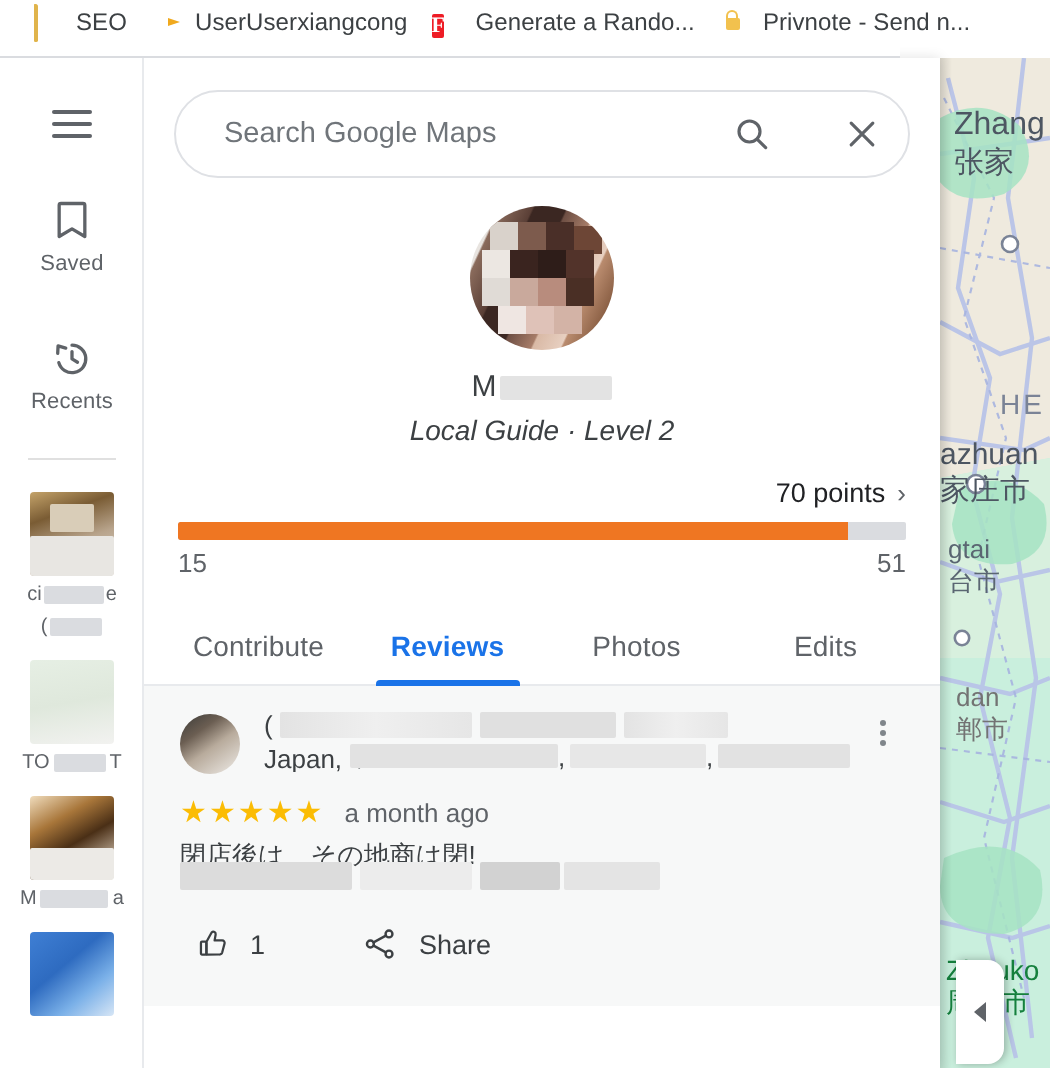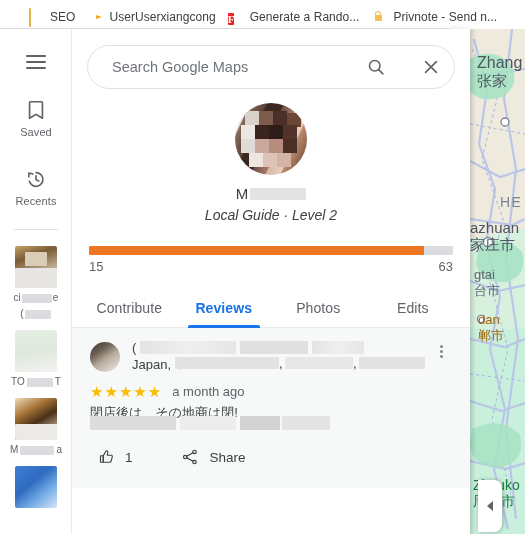--- a/index.html
+++ b/index.html
@@ -23,22 +23,22 @@
 
   
   .bookmarks-bar {
     position: absolute;
     left: 0; top: 0;
     width: 450px;
     height: 29px;
     background: #ffffff;
     border-bottom: 1px solid #dadce0;
     display: flex;
-    align-items: flex-end;
-    padding-left: 22px;
+    align-items: flex-start;
+    padding-left: 10px;
     box-sizing: border-box;
     z-index: 50;
   }
   .bm-item {
     display: flex;
     align-items: center;
     height: 22px;
     padding: 0 6px;
     border-radius: 4px;
     cursor: pointer;
@@ -558,21 +558,21 @@
       <span class="lat">HE</span>
     </div>
     <div class="map-label" style="left:470px; top:190px; font-size:15px; color:#4d5662;">
       <span class="lat">azhuan</span>
       <span class="cjk" style="font-size:15px;">家庄市</span>
     </div>
     <div class="map-label" style="left:474px; top:238px; font-size:13px; color:#5a6672;">
       <span class="lat">gtai</span>
       <span class="cjk" style="font-size:13px;">台市</span>
     </div>
-    <div class="map-label" style="left:478px; top:283px; font-size:13px; color:#a16207;">
+    <div class="map-label" style="left:478px; top:312px; font-size:13px; color:#737373;">
       <span class="lat">dan</span>
       <span class="cjk" style="font-size:13px;">郸市</span>
     </div>
     <div class="map-label" style="left:473px; top:448px; font-size:14px; color:#15803d;">
       <span class="lat">Zhouko</span>
       <span class="cjk" style="font-size:14px;">周口市</span>
     </div>
   </div>
 
   <div class="rail">
@@ -676,26 +676,30 @@
         <span class="px" style="left:42px;  top:50px; background:#d3b3a6;"></span>
       </div>
       <div class="profile-name">
         <span class="name-letter">M</span>
           <span class="redact" style="width:56px;height:12px;margin-left:2px;background:#e3e3e3;"></span>
       </div>
       <div class="profile-sub">Local Guide · Level 2</div>
     </div>
 
     <div class="points-block">
+      <div class="points-head">
+        <span>70 points</span>
+        <span class="points-chev">›</span>
+      </div>
       <div class="bar-track">
         <div class="bar-fill" id="points-fill" style="width: 92%; background: rgb(239, 118, 34);"></div>
       </div>
       <div class="bar-scale">
         <span>15</span>
-        <span>63</span>
+        <span>51</span>
       </div>
     </div>
 
     <div class="tabs">
       <div class="tab">Contribute</div>
       <div class="tab active">Reviews</div>
       <div class="tab">Photos</div>
       <div class="tab">Edits</div>
     </div>
 

